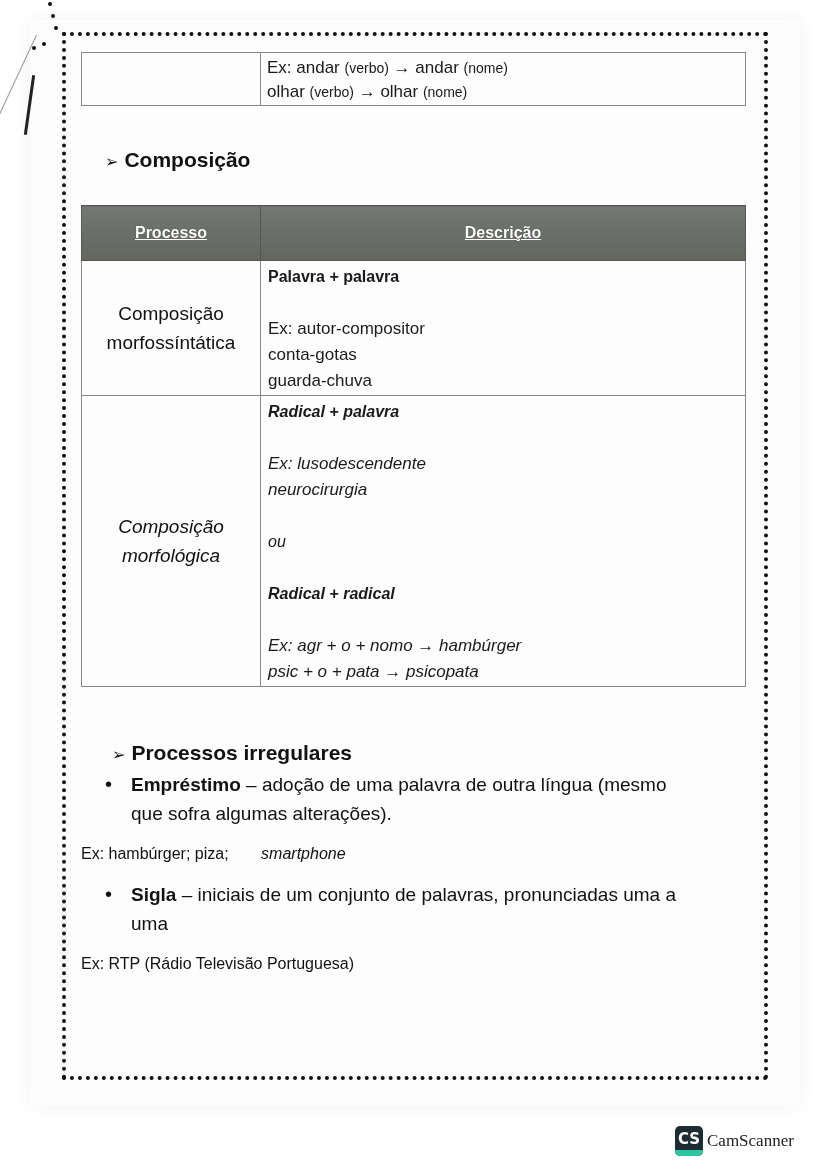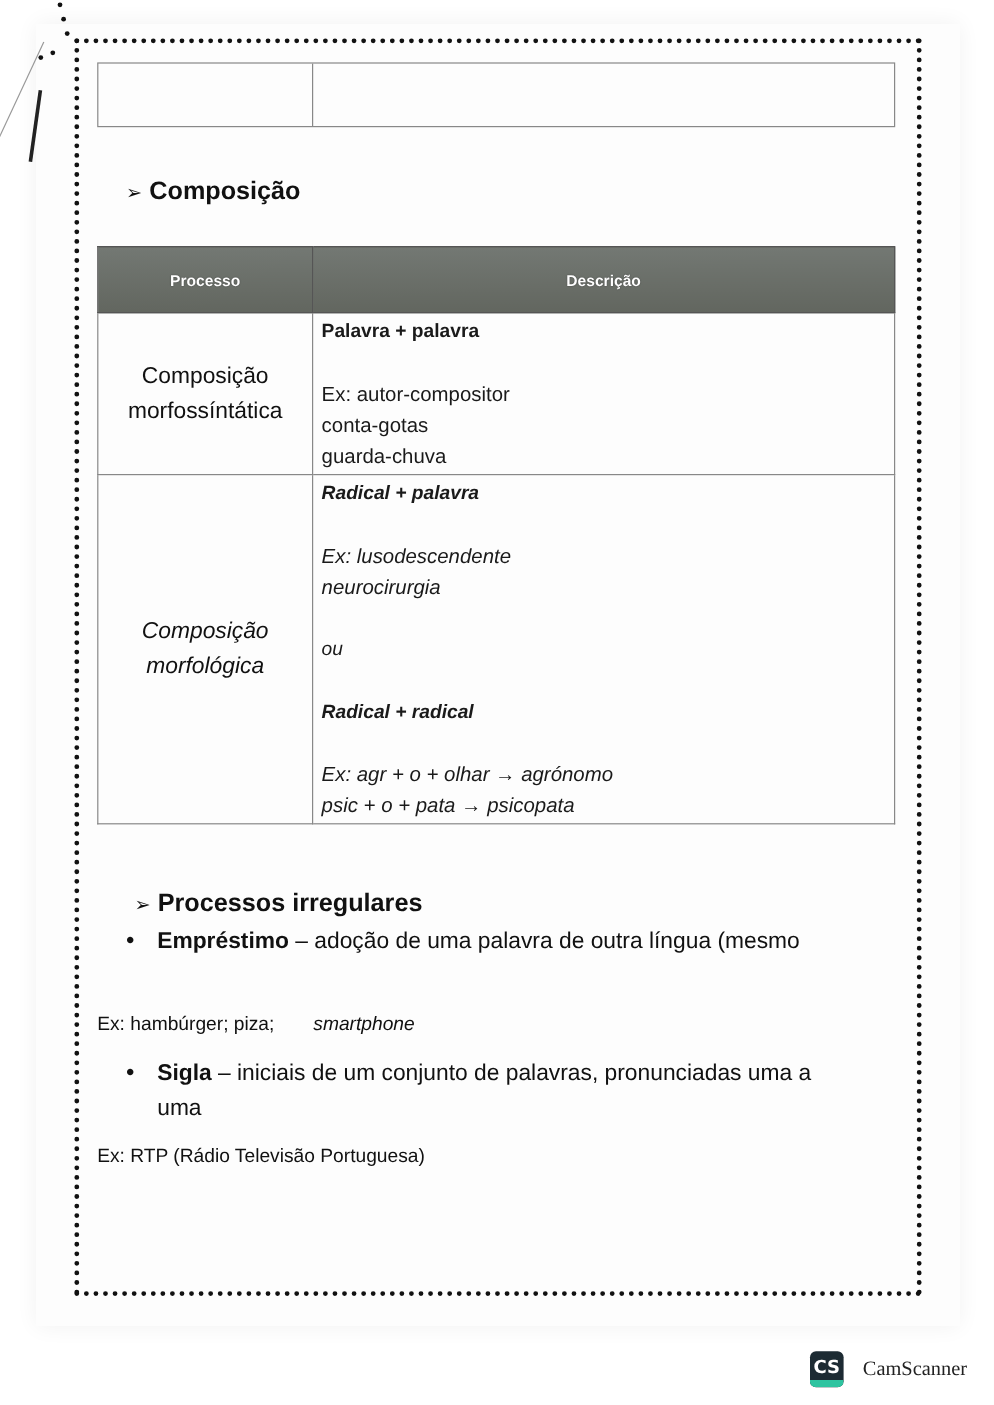--- a/index.html
+++ b/index.html
@@ -49,22 +49,22 @@
     .section-title .arrow { font-size: 16px; margin-right: 6px; font-weight: normal; }
 
     
     .comp-table {
       position: absolute; left: 81px; top: 205px; width: 665px;
       border-collapse: collapse; font-size: 17px;
     }
     .comp-table th {
       background: #6b6f6a;
       background-image: linear-gradient(180deg, #737873 0%, #62665f 100%);
-      color: #ffffff; font-weight: bold; font-size: 13px; height: 52px;
-      border: 1px solid #555; text-shadow: 0 0 1px #333;
+      color: #ffffff; font-weight: bold; font-size: 16px; height: 52px;
+      border: 1px solid #555; text-shadow: 0 0 1px #333; text-decoration: underline;
     }
     .comp-table td { border: 1px solid #888; vertical-align: top; }
     .comp-table td.proc {
       width: 176px; text-align: center; vertical-align: middle;
       font-size: 19px; line-height: 29px; color: #111;
     }
     .desc { padding: 2px 6px 0 6px; line-height: 26px; }
     .desc .center { text-align: left; font-weight: bold; font-size: 16px; }
     .desc .center.plain { font-weight: normal; }
     .desc .gap { height: 26px; }
@@ -91,21 +91,21 @@
     .cs-badge {
       width: 28px; height: 30px; border-radius: 5px; background: #1d2b33;
       position: relative; overflow: hidden;
       color: #fff; font-weight: bold; font-size: 15px; text-align: center; line-height: 26px;
       font-family: "DejaVu Sans", sans-serif;
     }
     .cs-badge::after {
       content: ""; position: absolute; left: 0; right: 0; bottom: 0; height: 6px; background: #2ec4a0;
     }
     .cs-text {
-      margin-left: 16px; font-family: "Liberation Serif", "DejaVu Serif", serif;
+      margin-left: 4px; font-family: "Liberation Serif", "DejaVu Serif", serif;
       font-size: 17px; color: #222;
     }
   </style>
 </head>
 <body>
 
 <div class="page-shadow"></div>
 <div class="left-edge-line"></div>
 <div class="left-edge-mark"></div>
 
@@ -114,20 +114,37 @@
   <span style="left:23px;top:14px"></span>
   <span style="left:26px;top:26px"></span>
   <span style="left:4px;top:46px"></span>
   <span style="left:14px;top:42px"></span>
 </div>
 
 <div class="dotted-frame"></div>
 
 <div class="top-table">
   <div class="c1"></div>
+  <div class="c2">
+    <div>
+      <span>Ex:</span>
+      <span>andar</span>
+      <span class="small">(verbo)</span>
+      <span>→</span>
+      <span>andar</span>
+      <span class="small">(nome)</span>
+    </div>
+    <div>
+      <span>olhar</span>
+      <span class="small">(verbo)</span>
+      <span>→</span>
+      <span>olhar</span>
+      <span class="small">(nome)</span>
+    </div>
+  </div>
 </div>
 
 <div class="section-title" style="left:105px; top:148px;">
   <span class="arrow">➢</span><span>Composição</span>
 </div>
 
 <table class="comp-table">
   <thead>
     <tr>
       <th>Processo</th>
@@ -159,36 +176,37 @@
         <div class="desc">
           <div class="center">Radical + palavra</div>
           <div class="gap"></div>
           <div><span>Ex:</span> <span>lusodescendente</span></div>
           <div>neurocirurgia</div>
           <div class="gap"></div>
           <div class="center plain">ou</div>
           <div class="gap"></div>
           <div class="center">Radical + radical</div>
           <div class="gap"></div>
-          <div><span>Ex:</span> <span>agr + o + olhar → agrónomo</span></div>
+          <div><span>Ex:</span> <span>agr + o + nomo → hambúrger</span></div>
           <div>psic + o + pata → psicopata</div>
         </div>
       </td>
     </tr>
   </tbody>
 </table>
 
 <div class="section-title" style="left:112px; top:717px;margin-top:24px;">
   <span class="arrow">➢</span><span>Processos irregulares</span>
 </div>
 
 <div class="bullet-block" style="top:770px; width:650px;">
   <span class="dot">•</span>
   <div class="text">
     <span style="font-weight:bold">Empréstimo</span><span> – </span><span>adoção de uma palavra de outra língua (mesmo</span><br>
+    <span>que sofra algumas alterações).</span>
   </div>
 </div>
 <div class="example" style="top:845px;">
   <span>Ex:</span><span> hambúrger; piza; </span><span class="italic">smartphone</span>
 </div>
 
 <div class="bullet-block" style="top:880px; width:650px;">
   <span class="dot">•</span>
   <div class="text">
     <span style="font-weight:bold">Sigla</span><span> – </span><span>iniciais de um conjunto de palavras, pronunciadas uma a</span><br>

